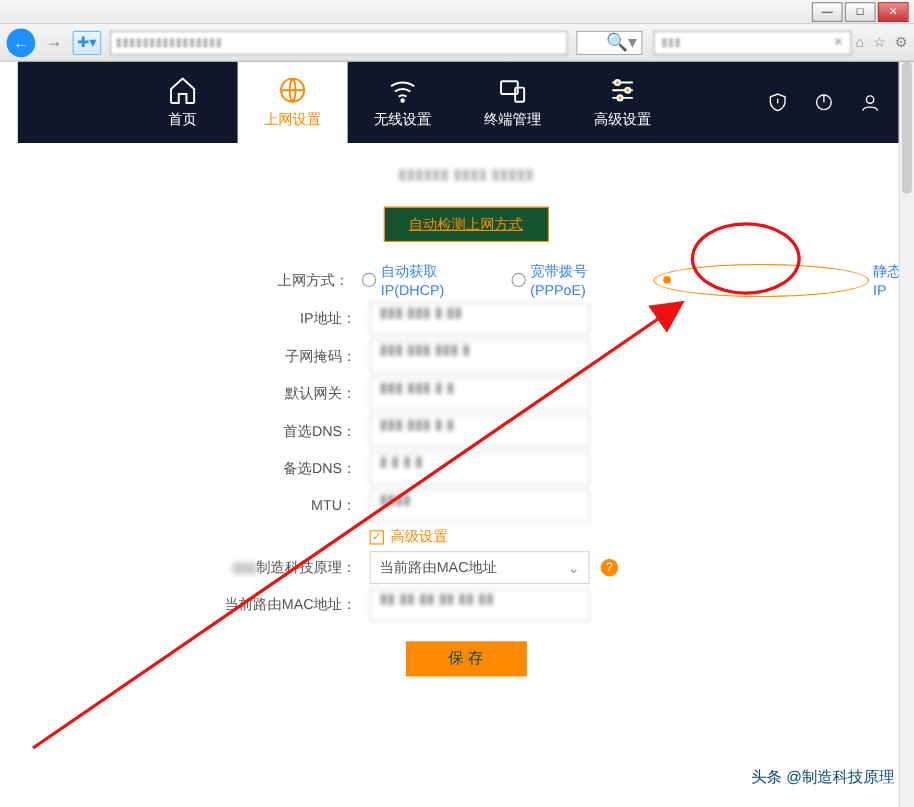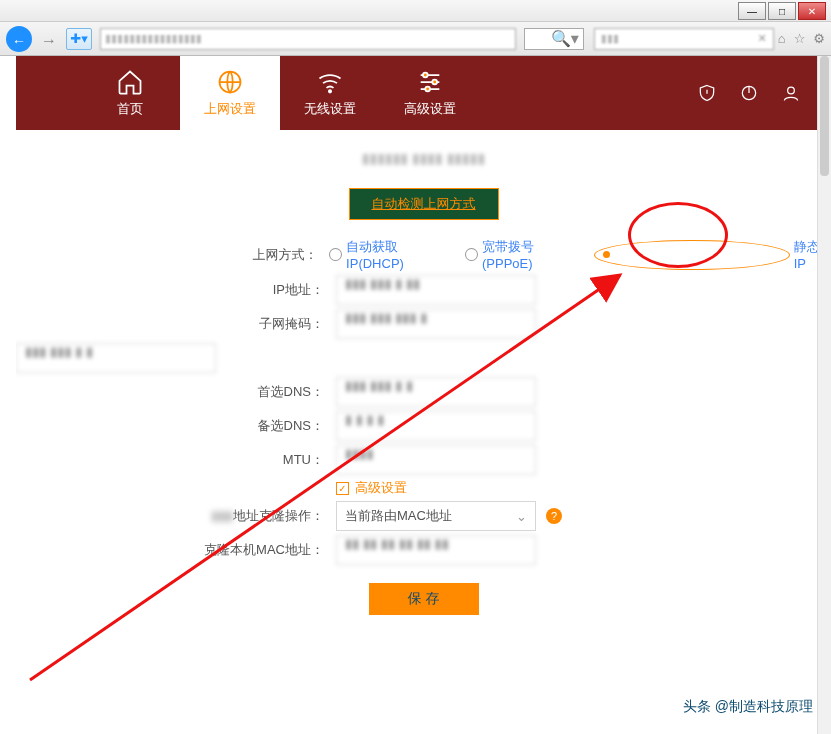--- a/index.html
+++ b/index.html
@@ -19,21 +19,21 @@
   .searchbox { width:60px; height:22px; border:1px solid #aaa; background:#fff; display:flex; align-items:center; justify-content:flex-end; padding:0 4px; }
   .tabstrip { flex:0 0 180px; height:22px; border:1px solid #aaa; background:#fff; margin-left:6px; display:flex; align-items:center; padding:0 6px; font-size:11px; color:#bbb; filter:blur(1px); position:relative; }
   .tabstrip .x { filter:none; position:absolute; right:6px; color:#999; font-size:11px; }
   .chrome-icons { display:flex; gap:8px; margin-left:auto; color:#888; font-size:13px; }
 
   
   .page { position:absolute; left:16px; right:0; top:56px; bottom:0; overflow:hidden; }
   .scroll-y { position:absolute; right:0; top:0; bottom:0; width:14px; background:#f1f1f1; border-left:1px solid #ddd; }
   .scroll-y .thumb { position:absolute; left:2px; right:2px; top:0; height:120px; background:#ccc; border-radius:4px; }
 
-  .navbar { background:#7f1d1d; height:74px; display:flex; align-items:stretch; color:#fff; padding-left:64px; }
+  .navbar { background:#0f172a; height:74px; display:flex; align-items:stretch; color:#fff; padding-left:100px; }
   .navitem { width:100px; display:flex; flex-direction:column; align-items:center; justify-content:center; gap:4px; font-size:13px; cursor:pointer; }
   .navitem.active { background:#fff; color:#ff8a00; }
   .navitem svg { width:28px; height:28px; }
   .navbar .right-icons { margin-left:auto; display:flex; align-items:center; gap:22px; padding-right:30px; }
   .right-icons svg { width:20px; height:20px; stroke:#fff; fill:none; stroke-width:1.5; }
 
   .content { padding:20px 0 0 0; position:relative; }
   .brandline { text-align:center; height:24px; color:#bbb; font-size:14px; filter:blur(2px); }
 
   .autodetect { display:block; margin:14px auto 18px; padding:6px 22px; border:1px solid #ff8a00; color:#ff8a00; background:#14532d; font-size:13px; cursor:pointer;text-decoration:underline; }
@@ -104,20 +104,27 @@
           <path d="M3 12h18M12 3c3 3 3 15 0 18M12 3c-3 3-3 15 0 18"></path>
         </svg>
       <span>上网设置</span>
     </div>
     <div class="navitem">
       <svg viewBox="0 0 24 24" stroke="#fff" fill="none" stroke-width="1.5">
           <path d="M3 9a15 15 0 0118 0M6 13a10 10 0 0112 0M9 17a5 5 0 016 0"></path>
           <circle cx="12" cy="20" r="1" fill="#fff"></circle>
         </svg>
       <span>无线设置</span>
+    </div>
+    <div class="navitem">
+      <svg viewBox="0 0 24 24" stroke="#fff" fill="none" stroke-width="1.5">
+          <rect x="3" y="5" width="13" height="10" rx="1"></rect>
+          <rect x="14" y="10" width="7" height="11" rx="1"></rect>
+        </svg>
+      <span>终端管理</span>
     </div>
     <div class="navitem">
       <svg viewBox="0 0 24 24" stroke="#fff" fill="none" stroke-width="1.5">
           <path d="M4 6h16M4 12h16M4 18h16"></path>
           <circle cx="8" cy="6" r="2" fill="#ff8a00"></circle>
           <circle cx="16" cy="12" r="2" fill="#ff8a00"></circle>
           <circle cx="10" cy="18" r="2" fill="#ff8a00"></circle>
         </svg>
       <span>高级设置</span>
     </div>
@@ -166,20 +173,21 @@
           <div class="txt blurval">▮▮▮ ▮▮▮ ▮ ▮▮</div>
         </div>
       </div>
     <div class="row">
         <div class="label">子网掩码：</div>
         <div class="field">
           <div class="txt blurval">▮▮▮ ▮▮▮ ▮▮▮ ▮</div>
         </div>
       </div>
     <div class="row">
+        <div class="label">默认网关：</div>
         <div class="field">
           <div class="txt blurval">▮▮▮ ▮▮▮ ▮ ▮</div>
         </div>
       </div>
     <div class="row">
         <div class="label">首选DNS：</div>
         <div class="field">
           <div class="txt blurval">▮▮▮ ▮▮▮ ▮ ▮</div>
         </div>
       </div>
@@ -198,30 +206,30 @@
 
     <div class="row">
         <div class="label"></div>
       <div class="chk">
         <span class="chkbox">✓</span>
         <span>高级设置</span>
       </div>
     </div>
 
     <div class="row">
-      <div class="label"><span style="filter:blur(3px);color:#aaa">▮▮▮</span><span>地址克隆操作：</span></div>
+      <div class="label"><span style="filter:blur(3px);color:#aaa">▮▮▮</span><span>制造科技原理：</span></div>
       <div class="sel">
         <span>当前路由MAC地址</span>
         <span style="color:#999">⌄</span>
       </div>
       <span class="helpdot">?</span>
     </div>
 
     <div class="row">
-        <div class="label">克隆本机MAC地址：</div>
+        <div class="label">当前路由MAC地址：</div>
         <div class="field">
           <div class="txt blurval">▮▮ ▮▮ ▮▮ ▮▮ ▮▮ ▮▮</div>
         </div>
       </div>
 
     <button class="savebtn">保 存</button>
   </div>
 
   <div class="scroll-y">
       <div class="thumb"></div>

